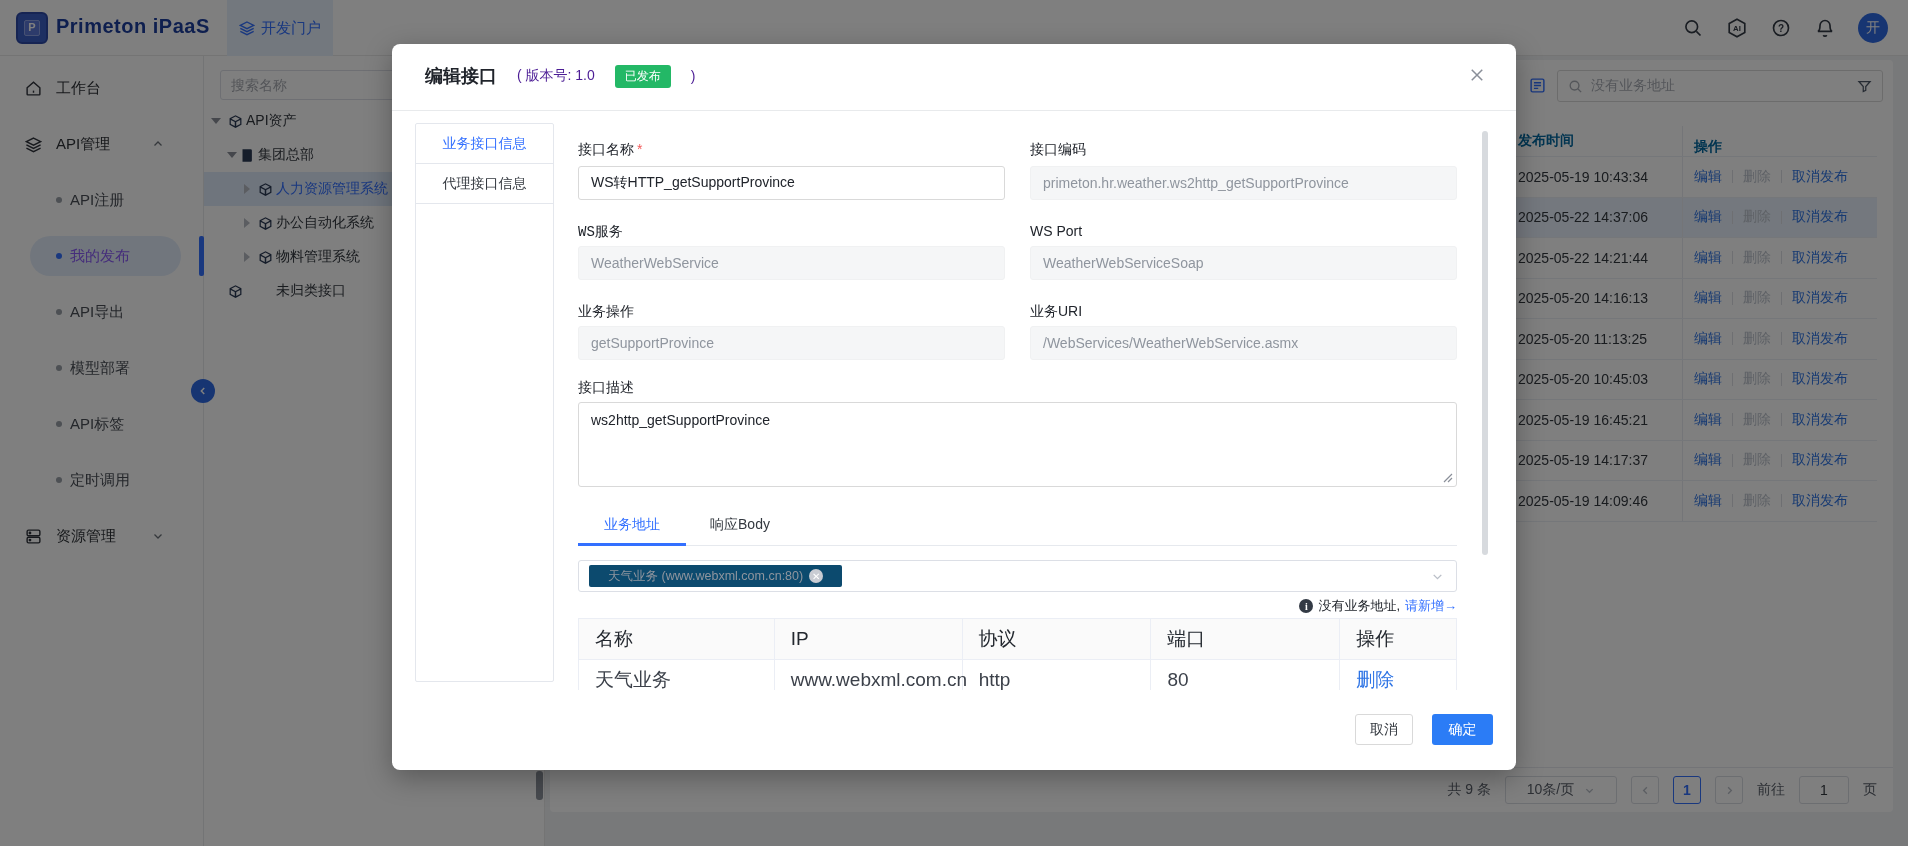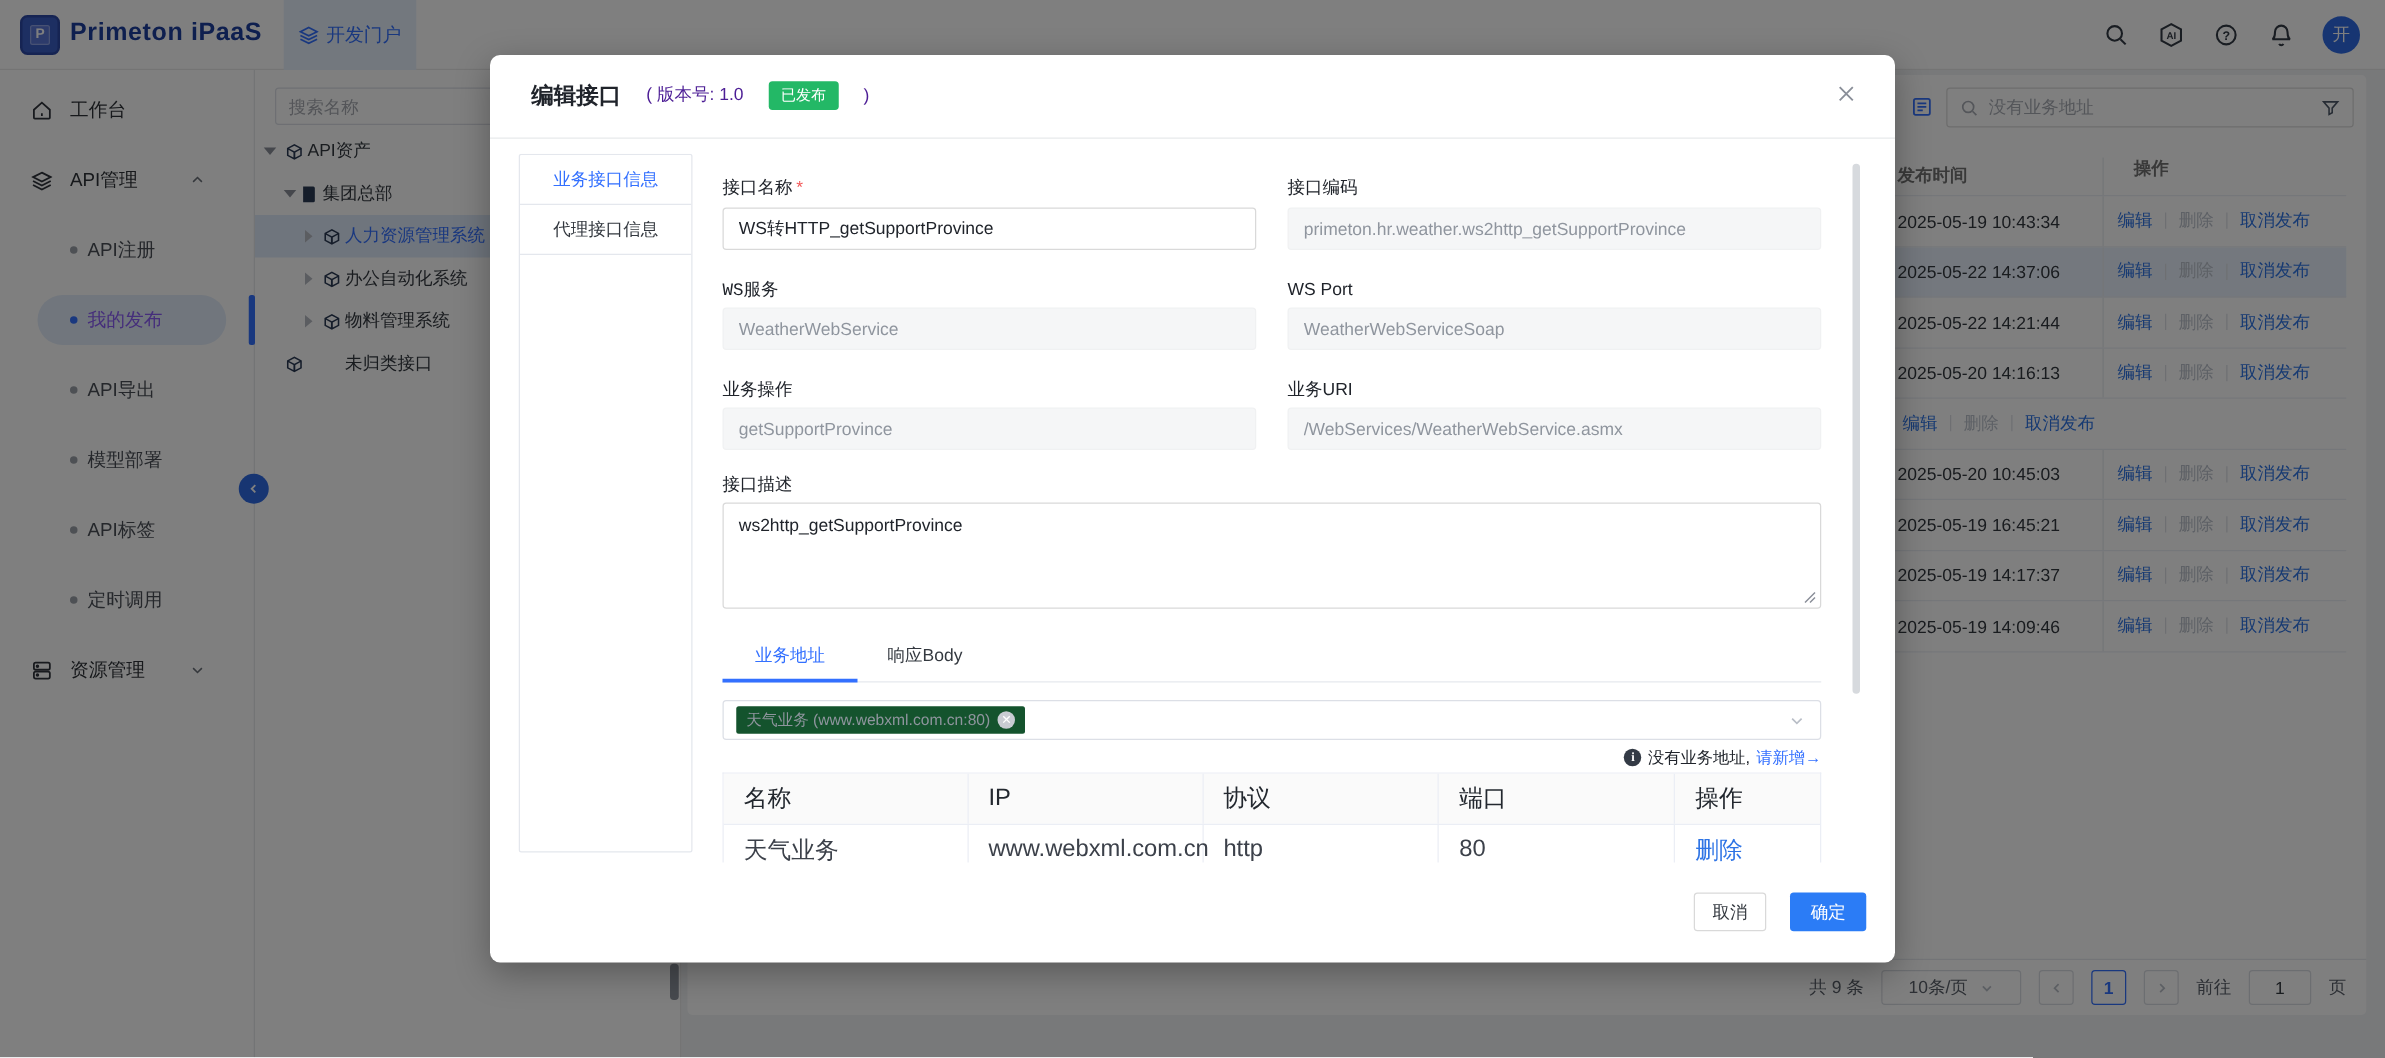--- a/index.html
+++ b/index.html
@@ -47,21 +47,21 @@
   .tree-scrollthumb { position:absolute; left:332px; top:715px; width:7px; height:29px; background:#8f959e; border-radius:3px; }
 
   
   .main-card { position:absolute; left:550px; top:60px; width:1343px; height:752px; background:#fff; border-radius:4px; z-index:1; }
   .list-toolbar-icon { position:absolute; left:979px; top:16px; width:17px; height:19px; color:#3370ff; }
   .list-search { position:absolute; left:1007px; top:10px; width:326px; height:32px; border:1px solid #d9d9d9; border-radius:3px; background:#fff; display:flex; align-items:center; }
   .list-search .mag { margin-left:10px; width:15px; height:15px; color:#a9adb5; }
   .list-search .ph { margin-left:8px; color:#a9adb5; font-size:14px; flex:1; }
   .list-search .funnel { margin-right:10px; width:15px; height:15px; color:#4e5969; }
   .pl-table { position:absolute; left:960px; top:66px; width:367px; border-left:1px solid #e3e6ec; }
-  .pl-hrow { display:flex; height:31px; align-items:flex-start; border-bottom:1px solid #ebeef5; font-weight:bold; color:#737373;gap:13px; }
+  .pl-hrow { display:flex; height:31px; align-items:flex-end; border-bottom:1px solid #ebeef5; font-weight:bold; color:#0369a1; }
   .pl-row { display:flex; height:40.5px; align-items:center; border-bottom:1px solid #ebeef5; color:#33383f; }
   .pl-row.sel { background:#e8f1fc; }
   .c-time { width:172px; padding-left:7px; border-right:1px solid #e8ebf0; align-self:stretch; display:flex; align-items:center; }
   .c-ops  { padding-left:11px; display:flex; align-items:center; gap:0; }
   .lnk { color:#2e74e5; cursor:pointer; }
   .lnk.dis { color:#bcc2cc; cursor:default; }
   .opdiv { width:1px; height:13px; background:#dcdfe5; margin:0 10px; }
   .pager { position:absolute; left:0; bottom:0; width:1343px; height:45px; border-top:1px solid #e6e9ee; display:flex; align-items:center; justify-content:flex-end; padding-right:16px; gap:14px; color:#5b616b; font-size:14px; }
   .pg-box { height:28px; border:1px solid #d9dce2; border-radius:3px; display:flex; align-items:center; justify-content:center; color:#5b616b; background:#fff; }
   .pg-size { width:112px; gap:10px; }
@@ -88,21 +88,21 @@
   .f-input { position:absolute; width:427px; height:34px; border:1px solid #d9d9d9; border-radius:3px; font-size:14px; color:#20242b; padding:0 12px; font-family:inherit; background:#fff; }
   .f-input.dis { background:#f5f6f7; border-color:#f0f1f2; color:#8f959e; }
   .col2 { left:452px; }
   .f-textarea { position:absolute; left:0; top:279px; width:879px; height:85px; border:1px solid #d9d9d9; border-radius:3px; padding:9px 12px; font-size:14px; color:#20242b; }
   .resize-glyph { position:absolute; right:3px; bottom:3px; width:10px; height:10px; color:#8a8f99; }
   .sub-tabs { position:absolute; left:0; top:386px; width:879px; height:37px; border-bottom:1px solid #e6e9ee; display:flex; }
   .sub-tab { width:108px; text-align:center; font-size:14px; color:#33383f; line-height:30px; position:relative; cursor:pointer; }
   .sub-tab.act { color:#3370ff; }
   .sub-tab.act::after { content:""; position:absolute; left:0; bottom:-1px; width:100%; height:3px; background:#3370ff; }
   .addr-select { position:absolute; left:0; top:437px; width:879px; height:32px; border:1px solid #dcdfe6; border-radius:3px; display:flex; align-items:center; }
-  .addr-tag { margin-left:10px; background:#14532d; border-radius:2px; height:22px; display:flex; align-items:center; padding:0 8px; gap:6px; color:#8f959e; font-size:12.5px; }
+  .addr-tag { margin-left:10px; background:#0c4a6e; border-radius:2px; height:22px; display:flex; align-items:center; padding:0 19px; gap:6px; color:#8f959e; font-size:12.5px; }
   .tag-x { width:14px; height:14px; border-radius:50%; background:#c9ccd3; color:#fff; font-size:10px; display:flex; align-items:center; justify-content:center; }
   .sel-chev { position:absolute; right:12px; top:9px; width:13px; height:13px; color:#b9bec7; }
   .addr-notice { position:absolute; left:0; top:474px; width:879px; height:18px; display:flex; align-items:center; justify-content:flex-end; gap:5px; font-size:13px; color:#20242b; }
   .info-ic { width:14px; height:14px; border-radius:50%; background:#333a45; color:#fff; font-size:10px; font-weight:bold; display:flex; align-items:center; justify-content:center; font-family:"Liberation Serif",serif; }
   .notice-link { color:#3370ff; cursor:pointer; }
   .addr-table { position:absolute; left:0; top:495px; width:879px; border:1px solid #ebeef5; border-bottom:none; }
   .at-row { display:flex; height:40px; }
   .at-row.head { background:#fafafa; color:#23282f; }
   .at-cell { display:flex; align-items:center; padding-left:16px; border-right:1px solid #ebeef5; font-size:19px; }
   .at-cell:last-child { border-right:none; }
@@ -356,20 +356,21 @@
           <div class="c-time">2025-05-20 14:16:13</div>
           <div class="c-ops">
             <div class="lnk">编辑</div>
             <div class="opdiv"></div>
             <div class="lnk dis">删除</div>
             <div class="opdiv"></div>
             <div class="lnk">取消发布</div>
           </div>
         </div>
         <div class="pl-row">
+          <div class="c-time">2025-05-20 11:13:25</div>
           <div class="c-ops">
             <div class="lnk">编辑</div>
             <div class="opdiv"></div>
             <div class="lnk dis">删除</div>
             <div class="opdiv"></div>
             <div class="lnk">取消发布</div>
           </div>
         </div>
         <div class="pl-row">
           <div class="c-time">2025-05-20 10:45:03</div>

